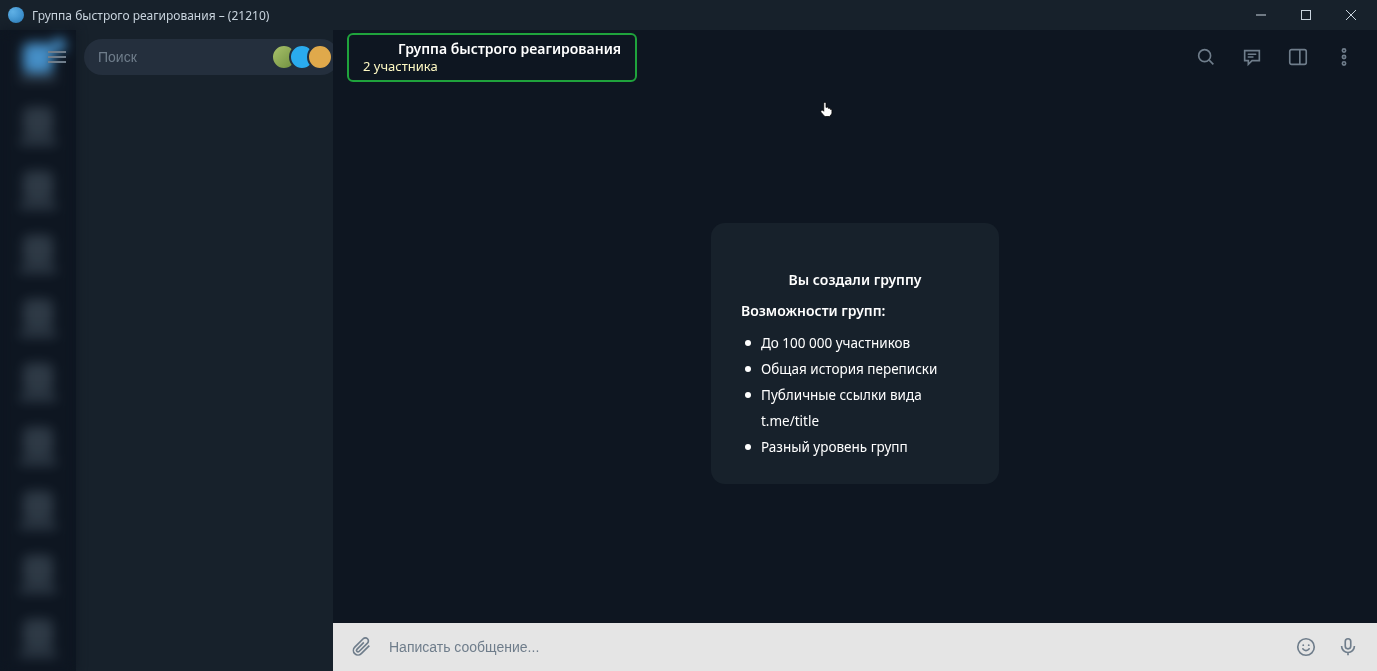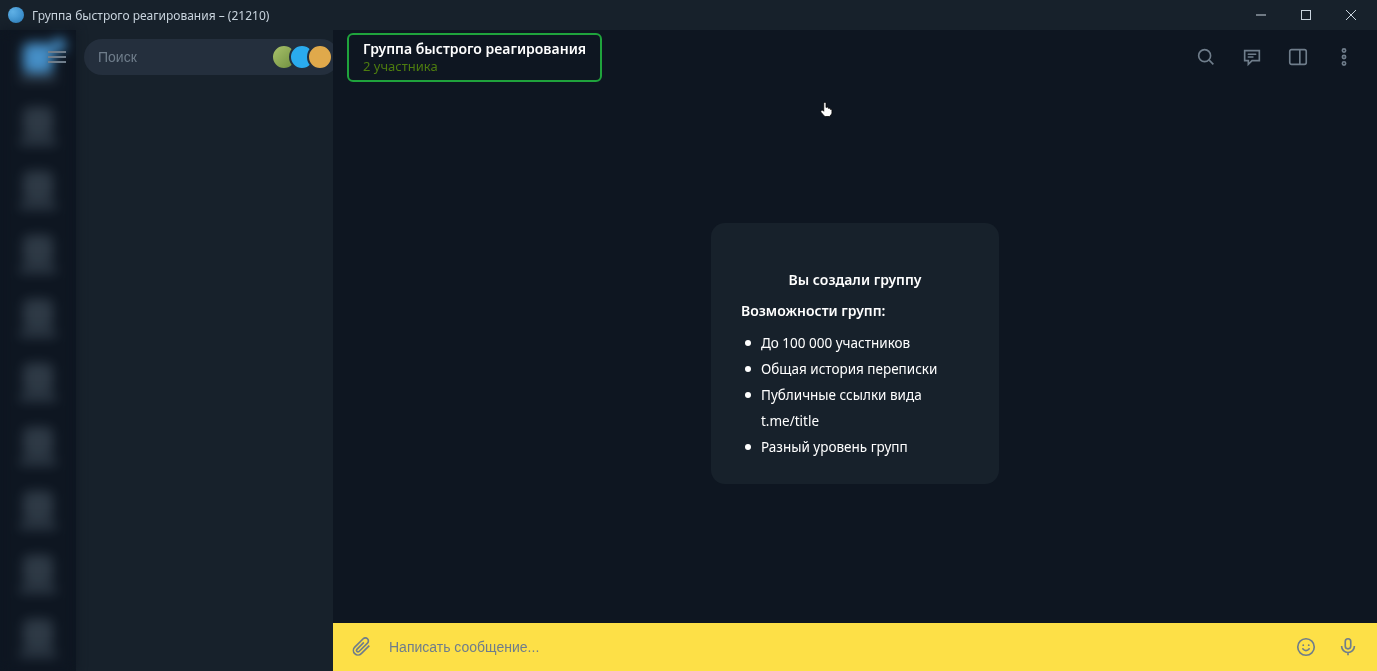--- a/index.html
+++ b/index.html
@@ -54,37 +54,37 @@
   
   .av1 { background: #7aa6c8; } .av2 { background: #3a9bdc; } .av3 { background: #d6dde3; }
   .av4 { background: #da4d4d; } .av5 { background: #6fbf46; } .av6 { background: #2fa5c4; }
   .av7 { background: #1b1b1b; } .av8 { background: #6d4fc0; } .av9 { background: #e7d9a6; }
   .av10 { background: #4a90e2; }
 
   
   .main { flex: 1; background: #0e1621; display: flex; flex-direction: column; position: relative; }
   .chat-header { height: 54px; display: flex; align-items: center; padding: 0 14px; gap: 8px; }
   .hdr-box { border: 2px solid #1fa33c; border-radius: 6px; padding: 5px 14px 6px; min-width: 234px; position: relative; cursor: pointer; }
-  .hdr-title { font-size: 14px; font-weight: 600; color: #fff; line-height: 18px; }
-  .hdr-sub { font-size: 13px; color: #4d7c0f; line-height: 16px; }
+  .hdr-title { font-size: 14px; font-weight: 600; color: #fff; line-height: 18px; margin-left: 35px; }
+  .hdr-sub { font-size: 13px; color: #fef9c3; line-height: 16px; }
   .cursor { position: absolute; left: 484px; top: 68px; width: 18px; height: 22px; pointer-events: none; }
   .hdr-spacer { flex: 1; }
   .hdr-btn { width: 38px; height: 38px; display: flex; align-items: center; justify-content: center; color: #6f7d8b; }
   .hdr-btn svg { width: 22px; height: 22px; stroke: currentColor; fill: none; stroke-width: 1.8; }
 
   .center { flex: 1; display: flex; align-items: center; justify-content: center; }
   .card { background: #17212b; border-radius: 14px; padding: 22px 30px 24px; width: 288px; }
   .card-h1 { text-align: center; font-size: 14px; font-weight: 600; color: #fff; margin-bottom: 12px; margin-top: 25px; }
   .card-h2 { font-size: 14px; font-weight: 600; color: #fff; margin-bottom: 10px; }
   .card ul { list-style: none; padding-left: 4px; }
   .card li { font-size: 13.5px; color: #fff; line-height: 26px; position: relative; padding-left: 16px; }
   .card li::before { content: ""; position: absolute; left: 0; top: 10px; width: 6px; height: 6px; border-radius: 50%; background: #fff; }
 
   
-  .composer { height: 48px; display: flex; align-items: center; padding: 0 14px; gap: 12px; background: #fde047; }
+  .composer { height: 48px; display: flex; align-items: center; padding: 0 14px; gap: 12px; background: #e5e5e5; }
   .cmp-btn { width: 30px; height: 30px; display: flex; align-items: center; justify-content: center; color: #6f7d8b; }
   .cmp-btn svg { width: 22px; height: 22px; stroke: currentColor; fill: none; stroke-width: 1.8; }
   .cmp-input { flex: 1; background: transparent; border: none; outline: none; color: #6f7d8b; font-size: 14px; }
   .cmp-input::placeholder { color: #6f7d8b; }
 </style>
 </head>
 <body>
 
 <div class="titlebar">
   <div class="tb-icon"></div>

